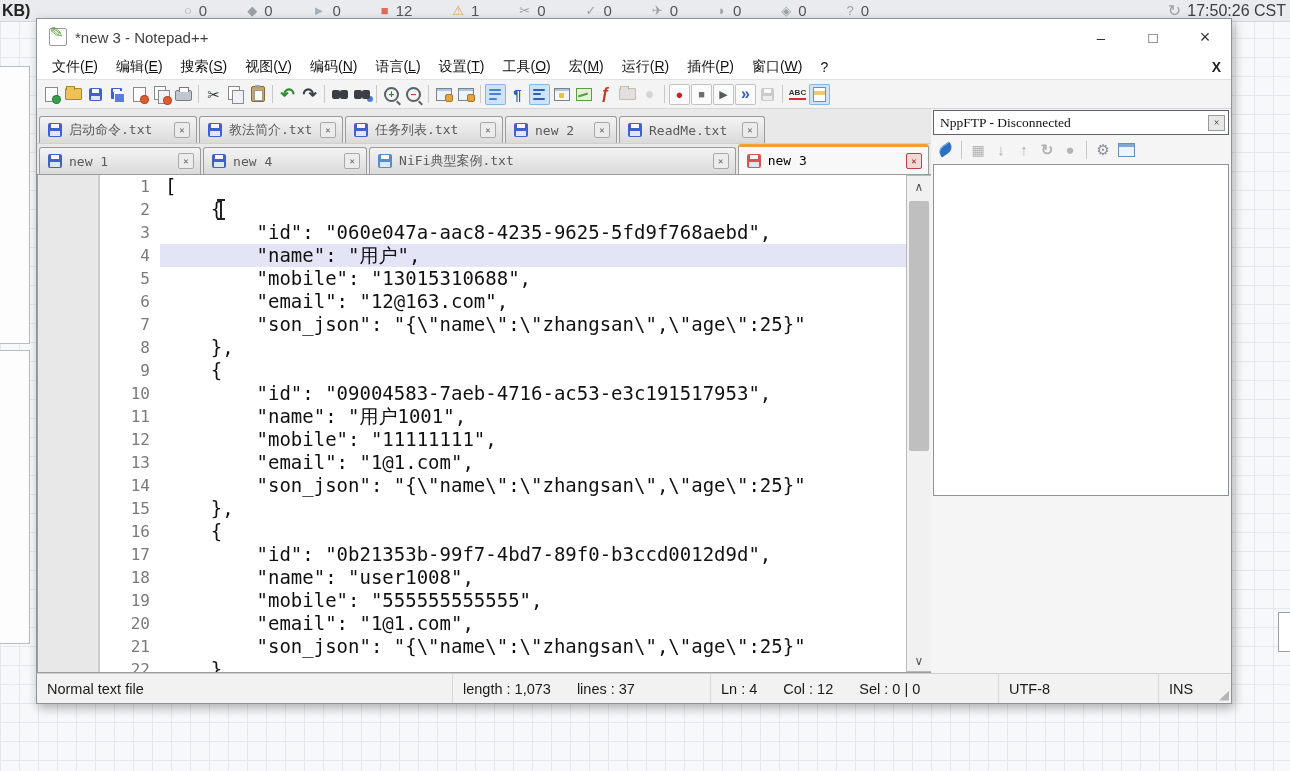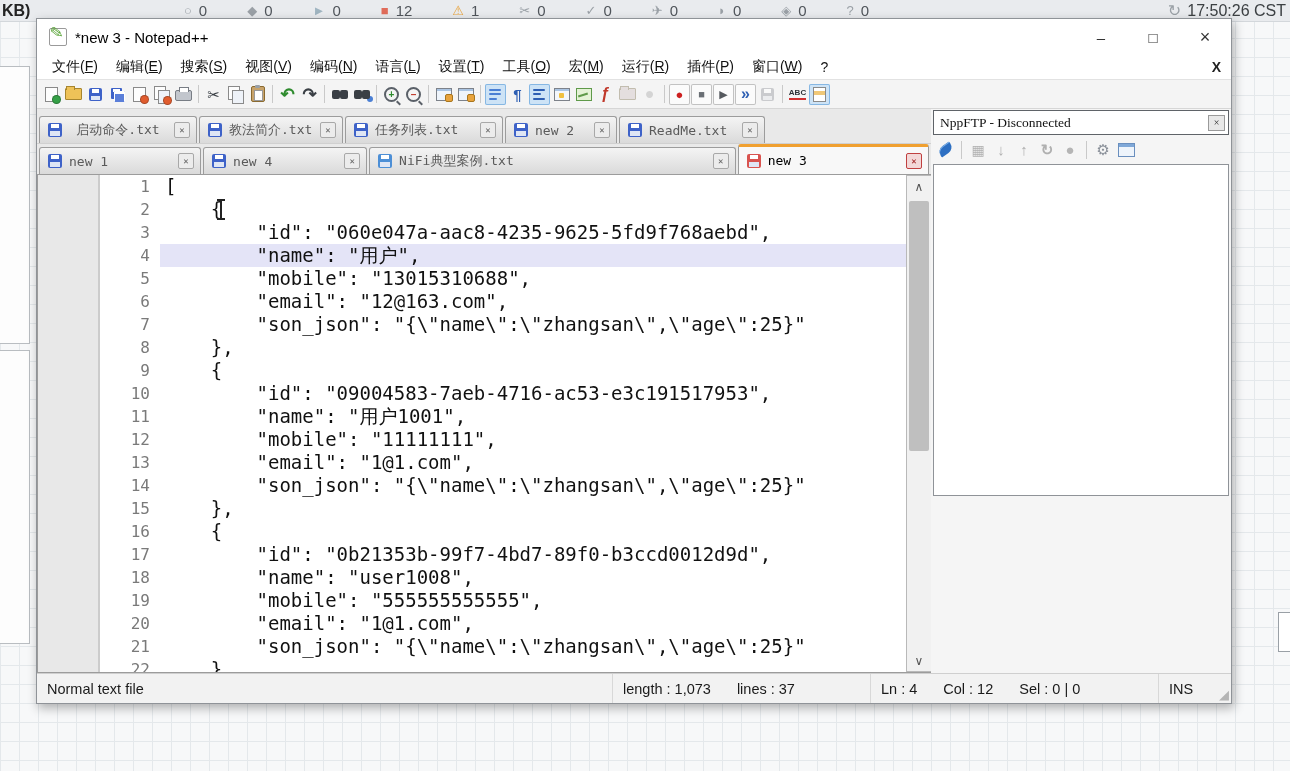--- a/index.html
+++ b/index.html
@@ -26,21 +26,21 @@
   .right-mini{position:absolute;right:-4px;top:612px;width:14px;height:38px;background:#fff;border:1px solid #9aa0a6;}
 
   
   .npp-window{position:absolute;left:36px;top:18px;width:1194px;height:684px;
     background:#f5f5f5;border:1px solid #8f9398;box-shadow:2px 4px 10px rgba(0,0,0,.30);
     display:flex;flex-direction:column;}
   .titlebar{height:36px;background:#ffffff;display:flex;align-items:center;padding-left:12px;flex:0 0 auto;}
   .npp-logo{width:18px;height:18px;position:relative;margin-right:8px;}
   .npp-logo .pg{position:absolute;inset:0;background:#fff;border:1px solid #9a9a9a;border-radius:2px;}
   .npp-logo .pen{position:absolute;left:1px;top:-3px;color:#57a335;font-size:16px;line-height:1;transform:rotate(-8deg);}
-  .title-text{font-size:15px;color:#000000;}
+  .title-text{font-size:15px;color:#404040;}
   .win-controls{margin-left:auto;display:flex;align-items:center;height:100%;}
   .win-btn{width:52px;height:100%;display:flex;align-items:center;justify-content:center;
     font-size:15px;color:#333;}
   .menubar{height:24px;background:#ffffff;display:flex;align-items:center;padding-left:6px;
     font-size:14px;color:#111;flex:0 0 auto;}
   .menu-item{padding:2px 9px;white-space:nowrap;}
   .menu-close{margin-left:auto;margin-right:10px;color:#222;font-size:14px;font-weight:bold;}
 
   
   .toolbar{height:28px;background:#f4f4f4;border-top:1px solid #e2e2e2;border-bottom:1px solid #d6d6d6;
@@ -370,21 +370,21 @@
         <span class="shape-abc">ABC</span>
       </span>
       <span class="tb pressed">
         <span class="shape-docmap"></span>
       </span>
     </div>
 
   <div class="content-row">
     <div class="left-col">
       <div class="tabs-row tr1">
-          <div class="tab" style="width: 158px; text-align: center;">
+          <div class="tab" style="width: 158px;">
             <span class="tab-floppy f-blue"></span>
             <span class="lbl">启动命令.txt</span>
             <span class="tab-close">✕</span>
           </div>
           <div class="tab" style="width: 144px;">
             <span class="tab-floppy f-blue"></span>
             <span class="lbl">教法简介.txt</span>
             <span class="tab-close">✕</span>
           </div>
           <div class="tab" style="width: 158px;">
@@ -575,16 +575,17 @@
         <span class="sb-gap"></span>
         <span>lines : 37</span>
     </span>
     <span class="sb-seg" style="width:288px;">
       <span>Ln : 4</span>
         <span class="sb-gap"></span>
         <span>Col : 12</span>
         <span class="sb-gap"></span>
         <span>Sel : 0 | 0</span>
     </span>
+    <span class="sb-seg" style="width:160px;">UTF-8</span>
     <span class="sb-seg" style="width:50px;border-right:none;">INS</span>
     <span class="sb-grip">◢</span>
   </div>
 </div>
 
 </body></html>

